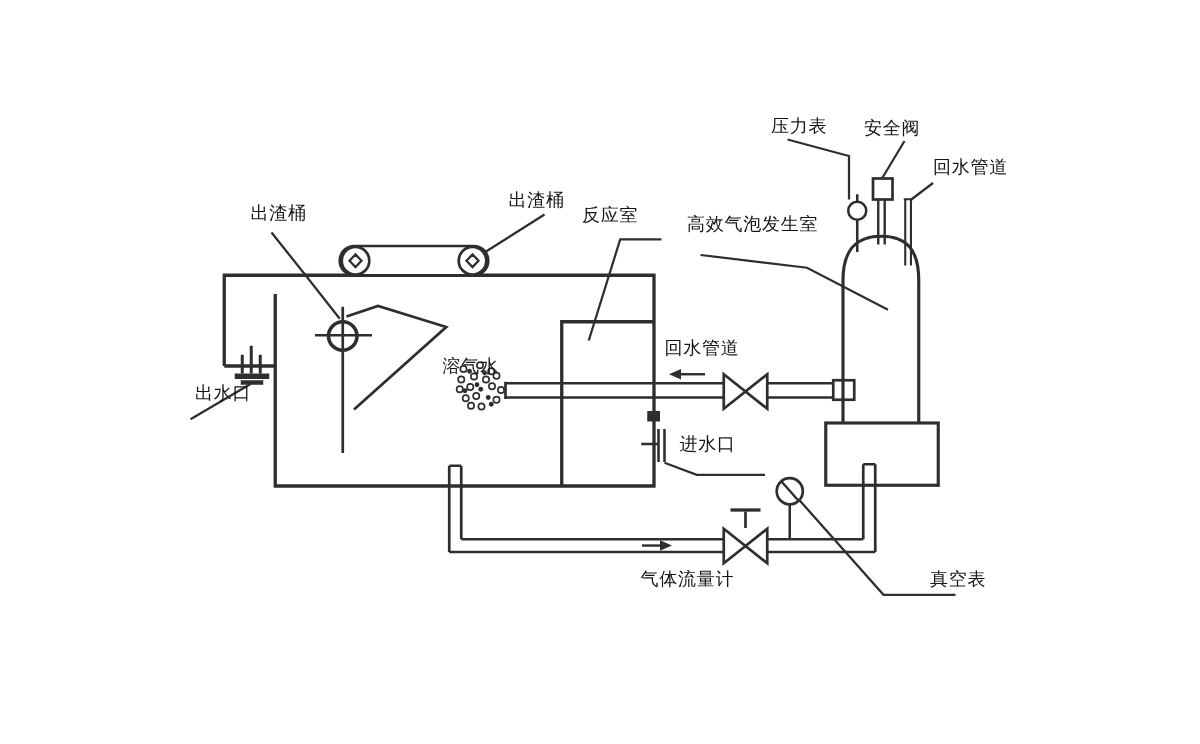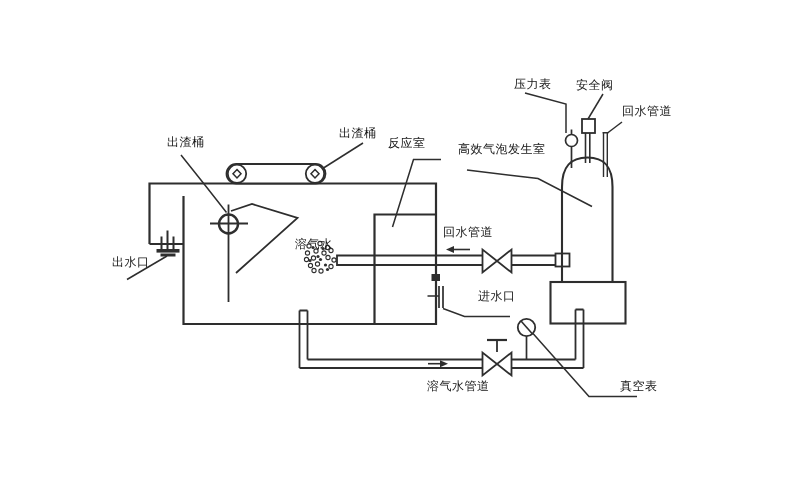--- a/index.html
+++ b/index.html
@@ -145,17 +145,17 @@
 
   <div class="lbl" style="left:514px;top:78px">压力表</div>
   <div class="lbl" style="left:576px;top:79px">安全阀</div>
   <div class="lbl" style="left:622px;top:105px">回水管道</div>
   <div class="lbl" style="left:458px;top:143px">高效气泡发生室</div>
   <div class="lbl" style="left:167px;top:136px">出渣桶</div>
   <div class="lbl" style="left:339px;top:127px">出渣桶</div>
   <div class="lbl" style="left:388px;top:137px">反应室</div>
   <div class="lbl" style="left:295px;top:238px">溶气水</div>
   <div class="lbl" style="left:443px;top:226px">回水管道</div>
-  <div class="lbl" style="left:112px;top:256px">出水口</div>
-  <div class="lbl" style="left:478px;top:290px">进水口</div>
-  <div class="lbl" style="left:427px;top:380px">溶气水管道</div>
+  <div class="lbl" style="left:130px;top:256px">出水口</div>
+  <div class="lbl" style="left:453px;top:290px">进水口</div>
+  <div class="lbl" style="left:427px;top:380px">气体流量计</div>
   <div class="lbl" style="left:620px;top:380px">真空表</div>
 </div>
 
 </body></html>

